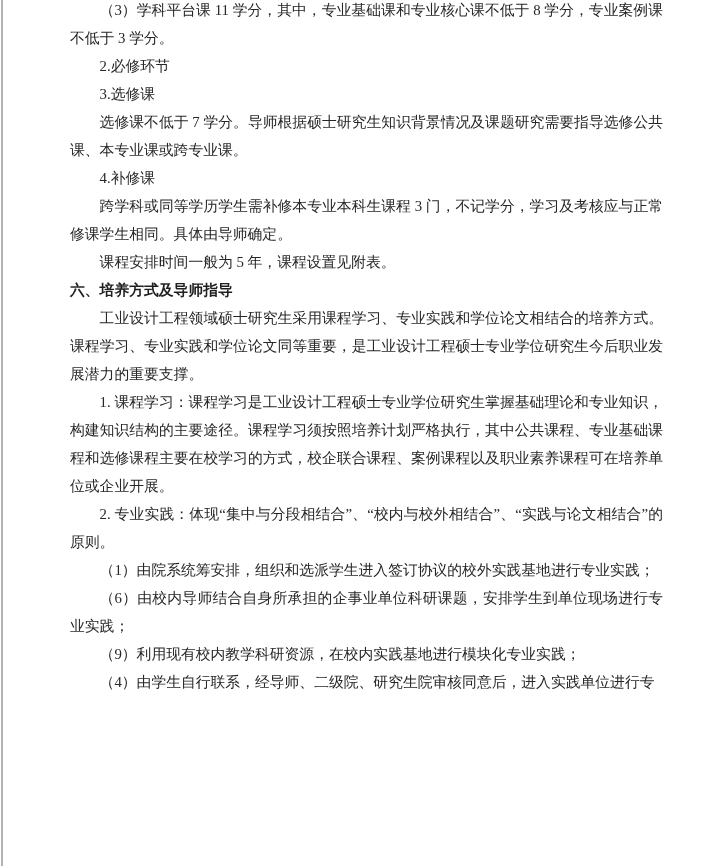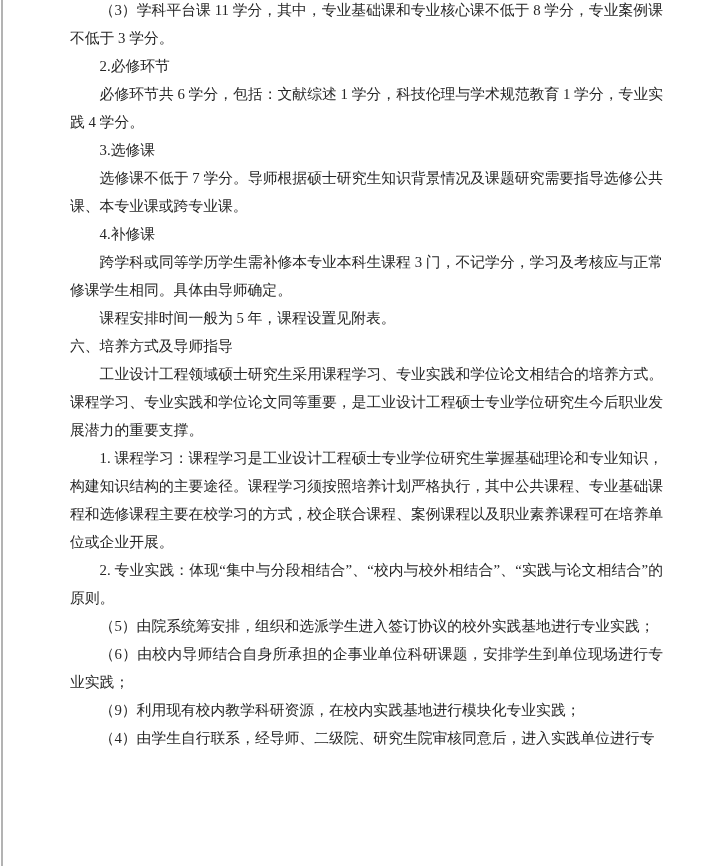--- a/index.html
+++ b/index.html
@@ -38,41 +38,40 @@
     text-align: justify;
     text-justify: inter-ideograph;
   }
   .text-block p {
     margin: 0;
     padding: 0;
     text-indent: 2em;
   }
   .text-block p.heading {
     text-indent: 0;
-    font-weight: normal;
+    font-weight: bold;
     color: #1f1f1f;
   }
 </style>
 </head>
 <body>
 
 <div class="page">
   <div class="page-edge-line"></div>
 
   <div class="text-block">
     <p>（3）学科平台课 11 学分，其中，专业基础课和专业核心课不低于 8 学分，专业案例课不低于 3 学分。</p>
     <p>2.必修环节</p>
-    <p>必修环节共 6 学分，包括：文献综述 1 学分，科技伦理与学术规范教育 1 学分，专业实践 4 学分。</p>
     <p>3.选修课</p>
     <p>选修课不低于 7 学分。导师根据硕士研究生知识背景情况及课题研究需要指导选修公共课、本专业课或跨专业课。</p>
     <p>4.补修课</p>
     <p>跨学科或同等学历学生需补修本专业本科生课程 3 门，不记学分，学习及考核应与正常修课学生相同。具体由导师确定。</p>
     <p>课程安排时间一般为 5 年，课程设置见附表。</p>
     <p class="heading">六、培养方式及导师指导</p>
     <p>工业设计工程领域硕士研究生采用课程学习、专业实践和学位论文相结合的培养方式。课程学习、专业实践和学位论文同等重要，是工业设计工程硕士专业学位研究生今后职业发展潜力的重要支撑。</p>
     <p>1. 课程学习：课程学习是工业设计工程硕士专业学位研究生掌握基础理论和专业知识，构建知识结构的主要途径。课程学习须按照培养计划严格执行，其中公共课程、专业基础课程和选修课程主要在校学习的方式，校企联合课程、案例课程以及职业素养课程可在培养单位或企业开展。</p>
     <p>2. 专业实践：体现“集中与分段相结合”、“校内与校外相结合”、“实践与论文相结合”的原则。</p>
-    <p>（5）由院系统筹安排，组织和选派学生进入签订协议的校外实践基地进行专业实践；</p>
+    <p>（1）由院系统筹安排，组织和选派学生进入签订协议的校外实践基地进行专业实践；</p>
     <p>（6）由校内导师结合自身所承担的企事业单位科研课题，安排学生到单位现场进行专业实践；</p>
     <p>（9）利用现有校内教学科研资源，在校内实践基地进行模块化专业实践；</p>
     <p>（4）由学生自行联系，经导师、二级院、研究生院审核同意后，进入实践单位进行专</p>
   </div>
 </div>
 
 </body></html>

